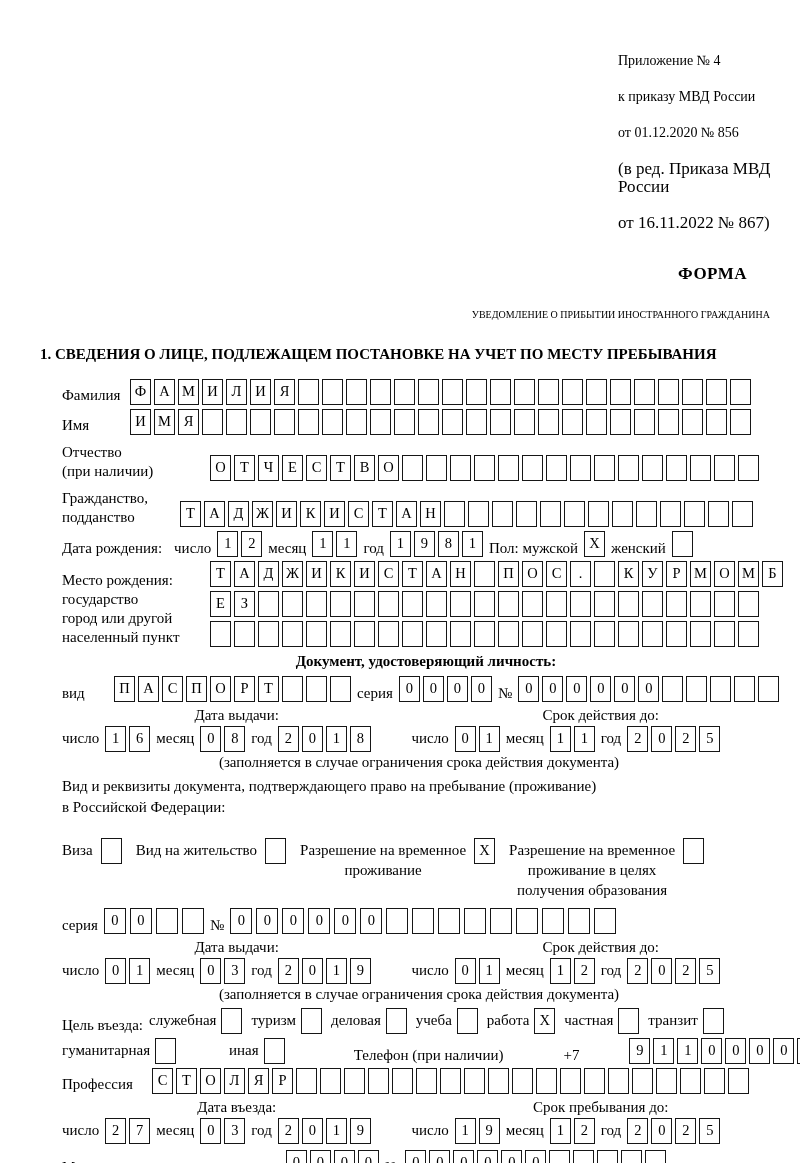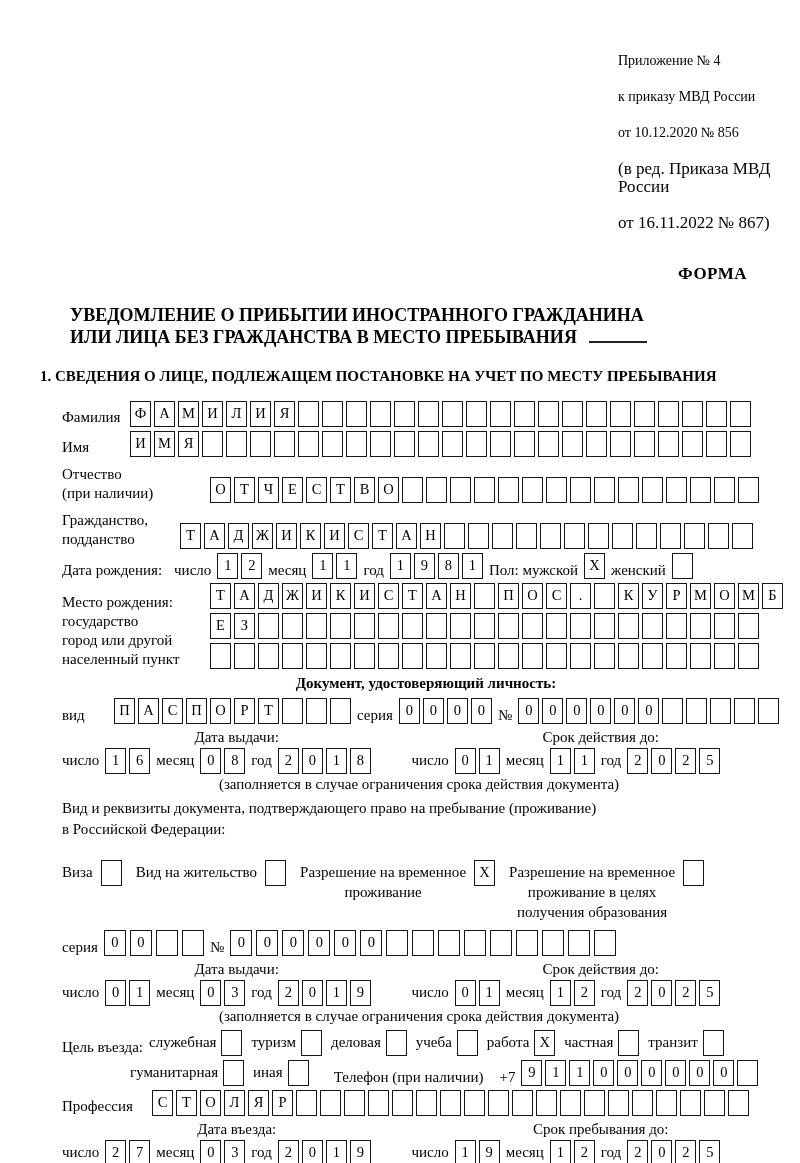--- a/index.html
+++ b/index.html
@@ -4,21 +4,21 @@
 <style>
   html,body{margin:0;padding:0;background:#fff;}
   body{
     width:800px;height:1163px;overflow:hidden;color:#000;
     font-family:"Liberation Serif","DejaVu Serif",serif;
     font-size:15px;
   }
   .appendix{margin:34px 24px 0 618px;white-space:pre-line;font-size:14px;line-height:18px;}
   .appendix .ed{font-size:17px;}
   .form-label{margin:14px 53px 0 0;text-align:right;font-weight:bold;font-size:17px;letter-spacing:.5px;}
-  .title{margin:20px 30px 0 70px;text-align:left;font-weight:bold;font-size:18px;line-height:22px;}
+  .title{margin:20px 30px 0 70px;text-align:right;font-weight:normal;font-size:10px;line-height:22px;}
   .blank-line{display:inline-block;width:58px;border-bottom:2px solid #222;height:14px;margin-left:12px;}
   .section-heading{margin:20px 8px 16px 40px;font-weight:bold;font-size:15px;}
   .form{padding:0 10px 0 62px;}
   .frow{display:flex;align-items:flex-end;margin-bottom:4px;}
   .lbl{white-space:pre-line;line-height:19px;padding-top:4px;flex:0 0 auto;}
   .cells{display:inline-flex;gap:3px;vertical-align:middle;flex:0 0 auto;}
   .cell{
     box-sizing:border-box;display:inline-block;width:21px;height:26px;
     border:1.6px solid #161616;text-align:center;font-size:14.5px;line-height:23px;
     background:#fff;flex:0 0 auto;
@@ -34,41 +34,38 @@
   .date-head{text-align:center;line-height:18px;margin-bottom:2px;}
   .date-line{display:flex;align-items:flex-start;}
   .note-right{text-align:center;font-size:15px;line-height:16px;margin:1px 14px 6px 0;}
   .para{line-height:21px;margin:4px 0 18px 0;}
   .chk-row{display:flex;align-items:flex-start;margin-bottom:8px;}
   .chk-item{display:flex;align-items:flex-start;margin-right:14px;}
   .chk-item .txt{white-space:pre-line;text-align:center;line-height:20px;padding-top:4px;margin-right:8px;}
   .chk-item .cells{margin-top:2px;}
   .opt{display:inline-flex;align-items:flex-start;margin-right:9px;}
   .opt .txt{padding-top:4px;margin-right:5px;}
-  .indent{margin-left:68px;}
+  .indent{gap:44px;}
   .phone-prefix{padding-top:4px;margin:0 6px 0 10px;}
 </style>
 </head>
 <body>
 
 <div class="appendix">
   <div>Приложение № 4</div>
   <div>к приказу МВД России</div>
-  <div>от 10.12.2020 № 856</div>
+  <div>от 01.12.2020 № 856</div>
   <div class="ed">(в ред. Приказа МВД России</div>
   <div class="ed">от 16.11.2022 № 867)</div>
 </div>
 
 <div class="form-label">ФОРМА</div>
 
 <div class="title">
   <div>УВЕДОМЛЕНИЕ О ПРИБЫТИИ ИНОСТРАННОГО ГРАЖДАНИНА</div>
-  <div>
-    <span>ИЛИ ЛИЦА БЕЗ ГРАЖДАНСТВА В МЕСТО ПРЕБЫВАНИЯ</span><span class="blank-line"></span>
-  </div>
 </div>
 
 <div class="section-heading">1. СВЕДЕНИЯ О ЛИЦЕ, ПОДЛЕЖАЩЕМ ПОСТАНОВКЕ НА УЧЕТ ПО МЕСТУ ПРЕБЫВАНИЯ</div>
 
 <div class="form">
 
   <div class="frow">
     <span class="lbl" style="width:68px">Фамилия</span>
     <span class="cells">
         <span class="cell">Ф</span>

